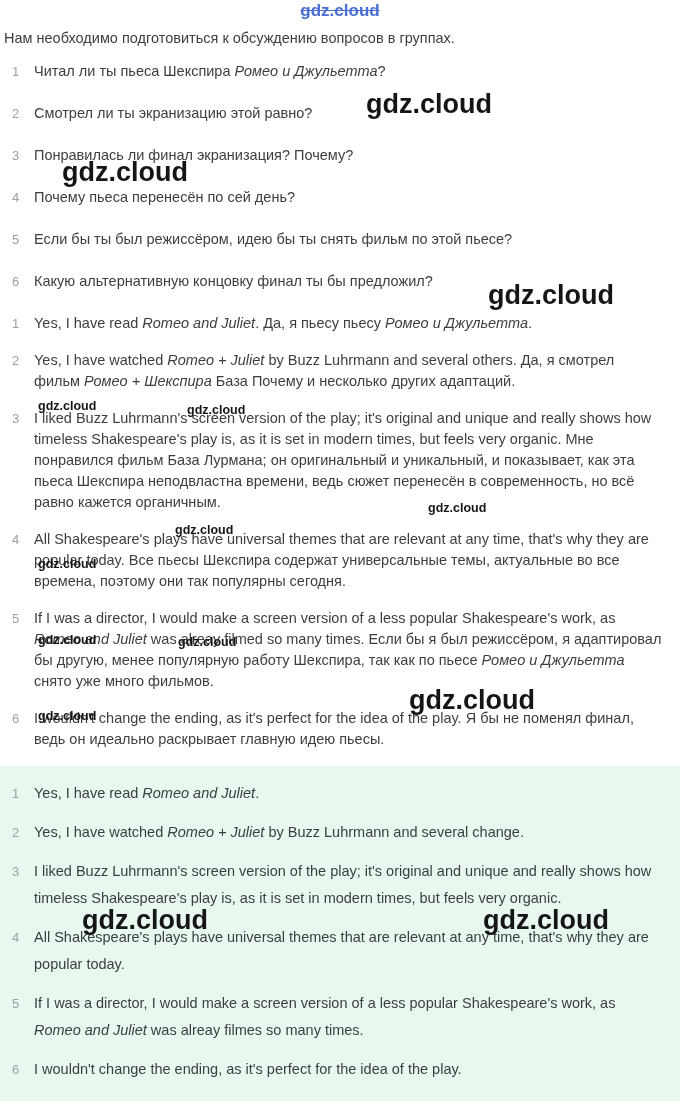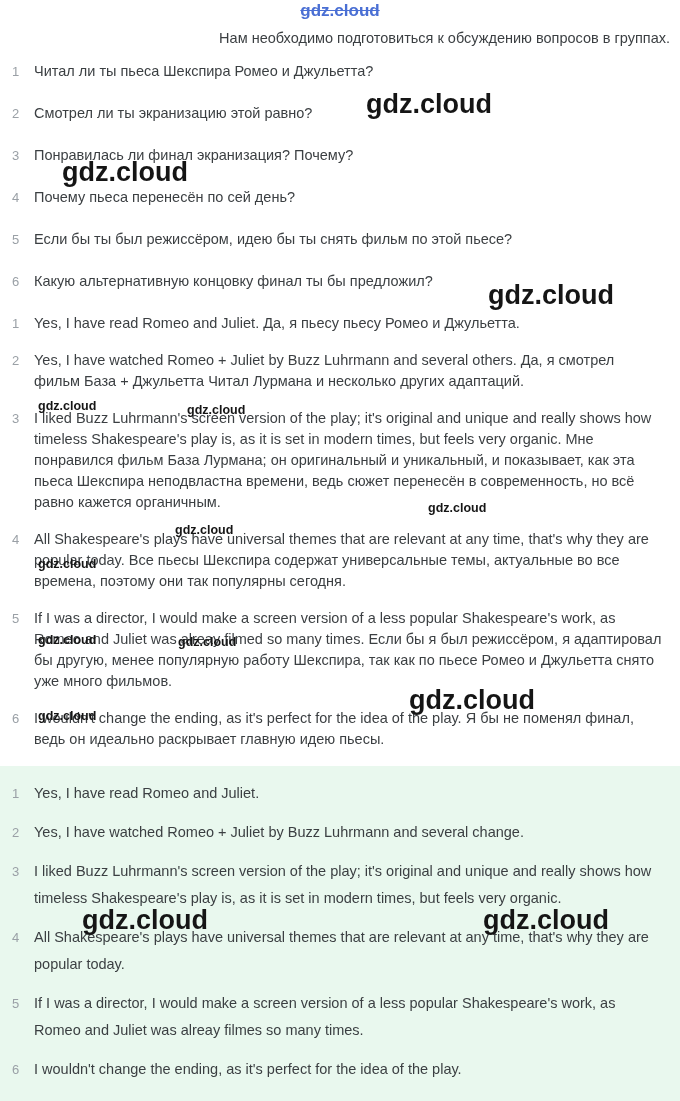--- a/index.html
+++ b/index.html
@@ -9,31 +9,30 @@
     position: relative; overflow: hidden;
     background: #ffffff;
     font-family: "Liberation Sans", "DejaVu Sans", sans-serif;
     color: var(--text, #3b3f42);
   }
   .content { padding: 28px 0 0 0; position: relative; z-index: 1; }
   .intro {
     margin: 0 10px 13px 4px;
     font-size: 14.5px; line-height: 20px;
     color: var(--text, #3b3f42);
-    text-align: right;
   }
   .qa-list { list-style: none; margin: 0; padding: 0 16px 0 12px; }
   .row { display: flex; margin-bottom: 21px; }
   .num {
     flex: 0 0 14px; margin-right: 8px;
     color: var(--muted-number, #9aa0a6);
     font-size: 13px; line-height: 21px;
   }
   .txt { flex: 1; font-size: 14.5px; line-height: 21px; }
-  .it { }
+  .it { font-style: italic; }
   .questions { margin-bottom: 8px; }
   .answers .row { margin-bottom: 16px; }
   .green {
     background: var(--answers-highlight-bg, #e9f8ee);
     padding: 14px 0 20px 0;
   }
   .green .row { margin-bottom: 12px; }
   .green .num { line-height: 27px; }
   .green .txt { line-height: 27px; }
 
@@ -96,21 +95,21 @@
 
   <ol class="qa-list answers">
 
       <li class="row">
         <span class="num">1</span>
         <span class="txt"><span>Yes, I have read </span><span class="it">Romeo and Juliet</span><span>. Да, я пьесу пьесу </span><span class="it">Ромео и Джульетта</span><span>.</span></span>
       </li>
 
       <li class="row">
         <span class="num">2</span>
-        <span class="txt"><span>Yes, I have watched </span><span class="it">Romeo + Juliet</span><span> by Buzz Luhrmann and several others. Да, я смотрел фильм </span><span class="it">База + Джульетта</span><span> Читал Лурмана и несколько других адаптаций.</span></span>
+        <span class="txt"><span>Yes, I have watched </span><span class="it">Romeo + Juliet</span><span> by Buzz Luhrmann and several others. Да, я смотрел фильм </span><span class="it">Ромео + Шекспира</span><span> База Почему и несколько других адаптаций.</span></span>
       </li>
 
       <li class="row">
         <span class="num">3</span>
         <span class="txt"><span>I liked Buzz Luhrmann's screen version of the play; it's original and unique and really shows how timeless Shakespeare's play is, as it is set in modern times, but feels very organic. Мне понравился фильм База Лурмана; он оригинальный и уникальный, и показывает, как эта пьеса Шекспира неподвластна времени, ведь сюжет перенесён в современность, но всё равно кажется органичным.</span></span>
       </li>
 
       <li class="row">
         <span class="num">4</span>
         <span class="txt"><span>All Shakespeare's plays have universal themes that are relevant at any time, that's why they are popular today. Все пьесы Шекспира содержат универсальные темы, актуальные во все времена, поэтому они так популярны сегодня.</span></span>

